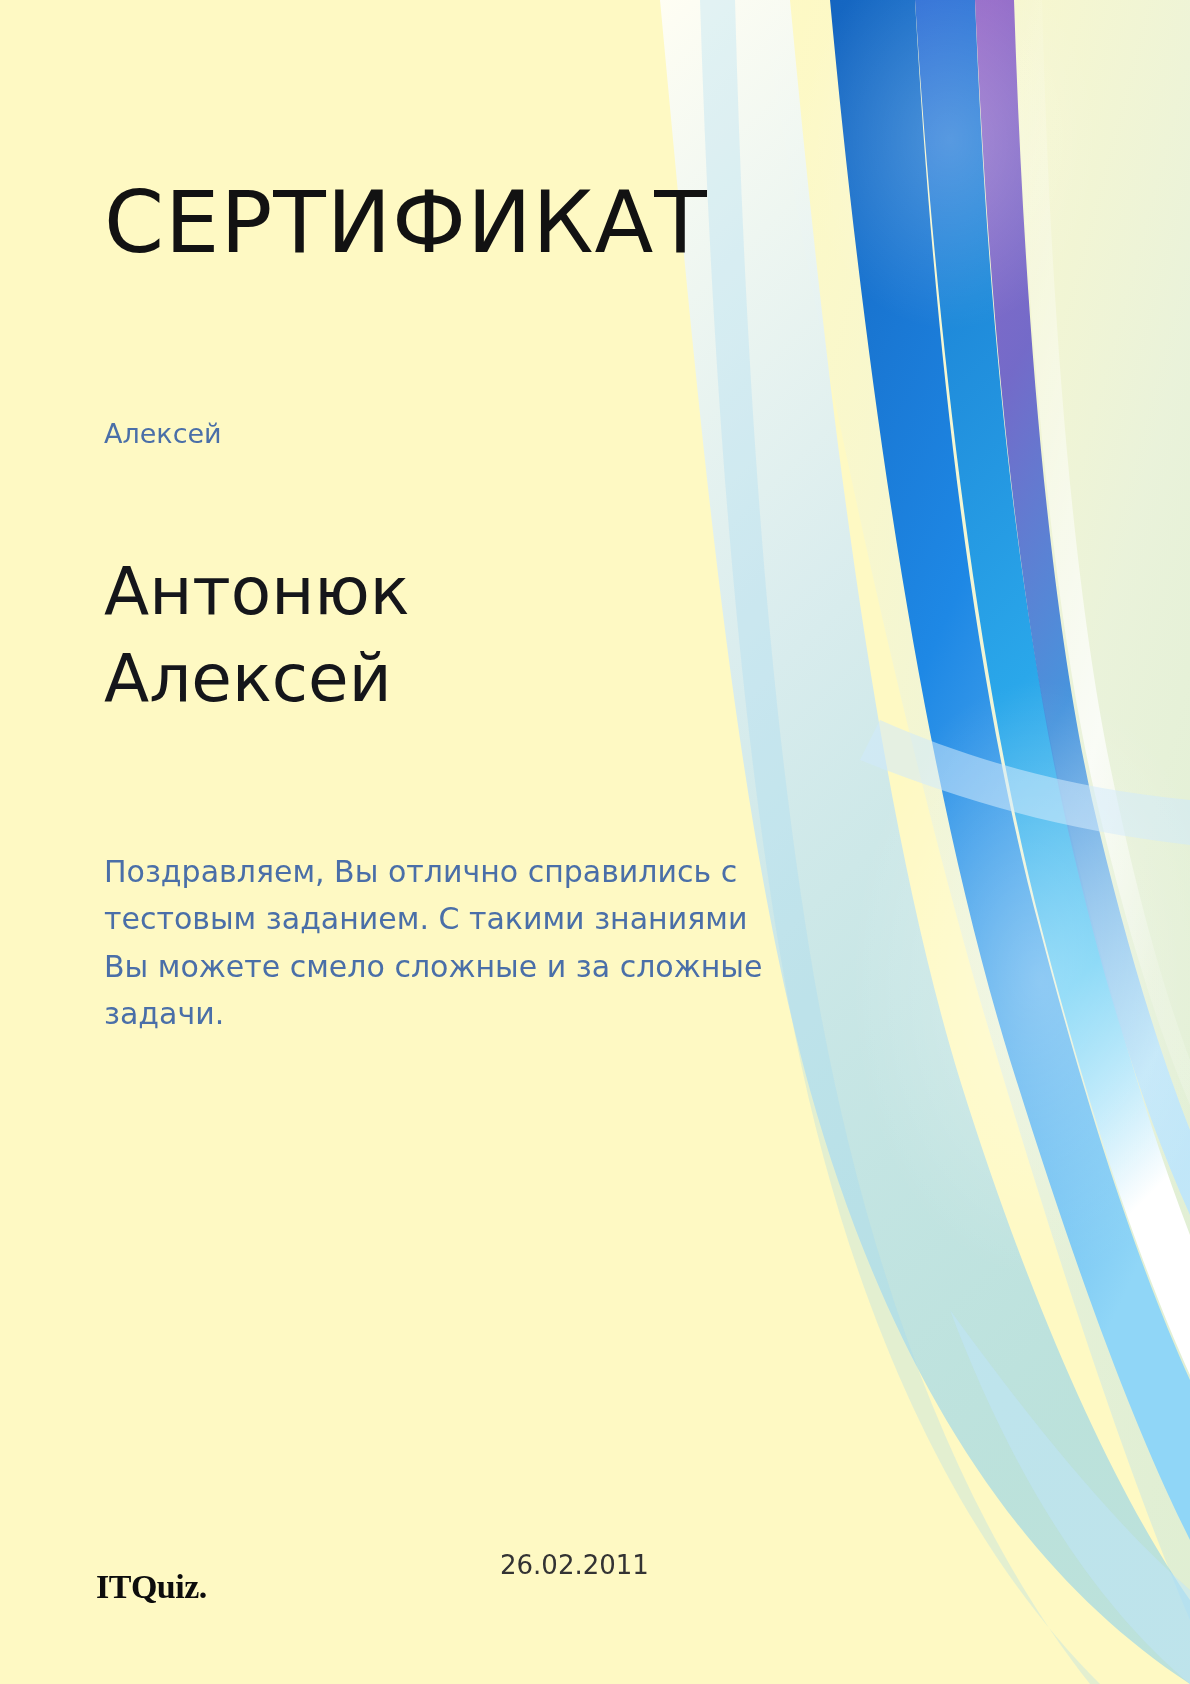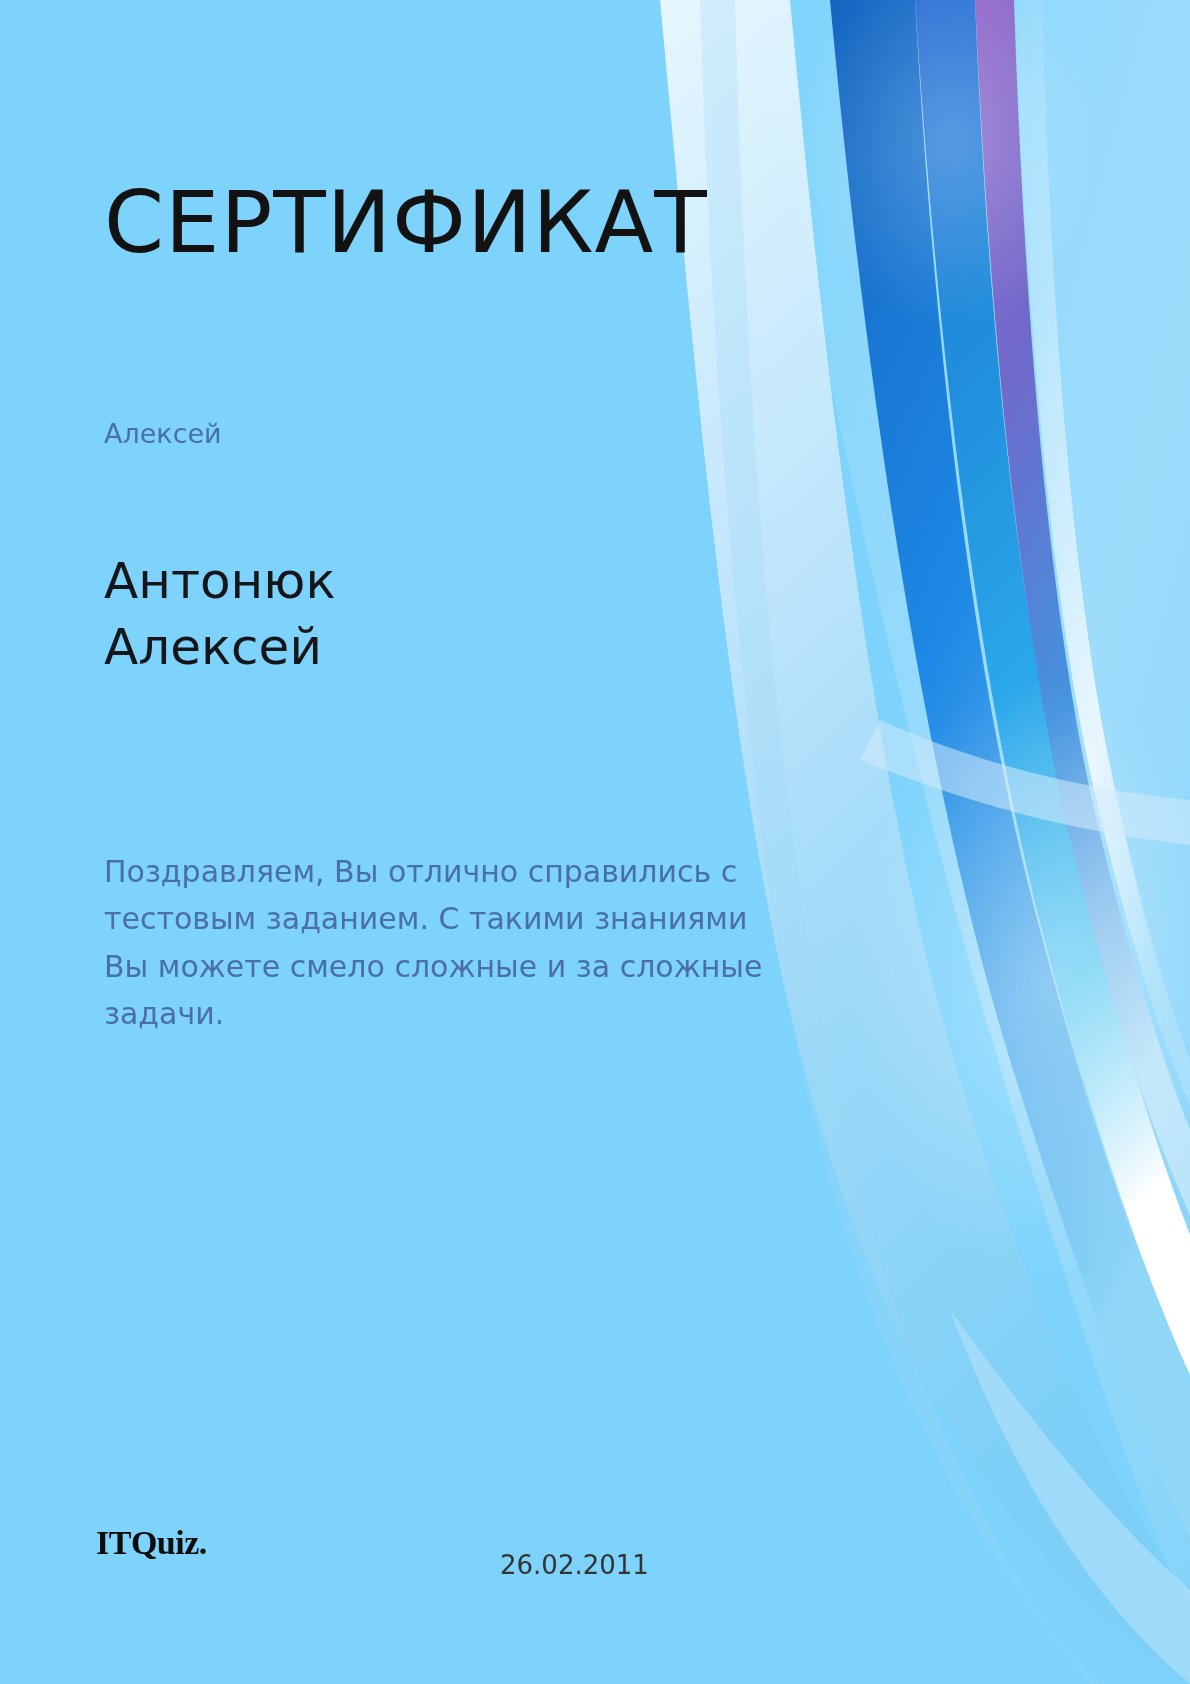--- a/index.html
+++ b/index.html
@@ -7,21 +7,21 @@
     padding: 0;
     background: #ffffff;
   }
   body {
     font-family: "Liberation Sans", sans-serif;
   }
   .page {
     position: relative;
     width: 1190px;
     height: 1684px;
-    background: #7dd3fc;
+    background: #fef9c3;
     overflow: hidden;
   }
 
   
   .artwork {
     position: absolute;
     inset: 0;
     width: 1190px;
     height: 1684px;
     pointer-events: none;
@@ -46,21 +46,21 @@
     font-size: 27px;
     color: #4a6fa8;
     font-weight: 400;
     font-family: "DejaVu Sans", sans-serif;
   }
 
   .cert-name {
     position: absolute;
     left: 104px;
     top: 548px;
-    font-size: 50px;
+    font-size: 66px;
     line-height: 1.32;
     color: #15161a;
     font-weight: 400;
     font-family: "DejaVu Sans", sans-serif;
     white-space: pre-line;
   }
 
   .cert-message {
     position: absolute;
     left: 104px;
@@ -71,21 +71,21 @@
     color: #4a6fa8;
     font-weight: 400;
     font-family: "DejaVu Sans", sans-serif;
     white-space: pre-line;
   }
 
   
   .footer-brand {
     position: absolute;
     left: 96px;
-    top: 1524px;
+    top: 1568px;
     font-size: 34px;
     font-weight: bold;
     color: #0d0d0d;
     font-family: "Liberation Serif", serif;
     letter-spacing: -0.5px;
   }
 
   .footer-date {
     position: absolute;
     left: 500px;

